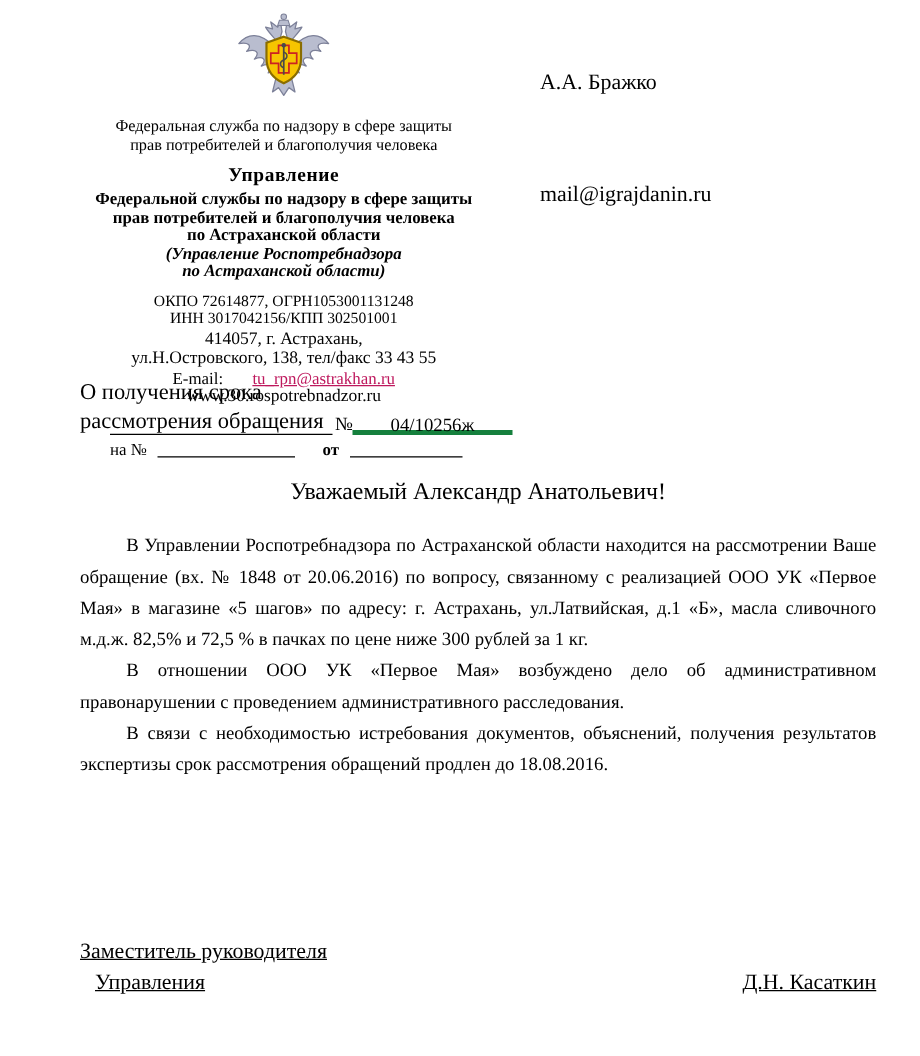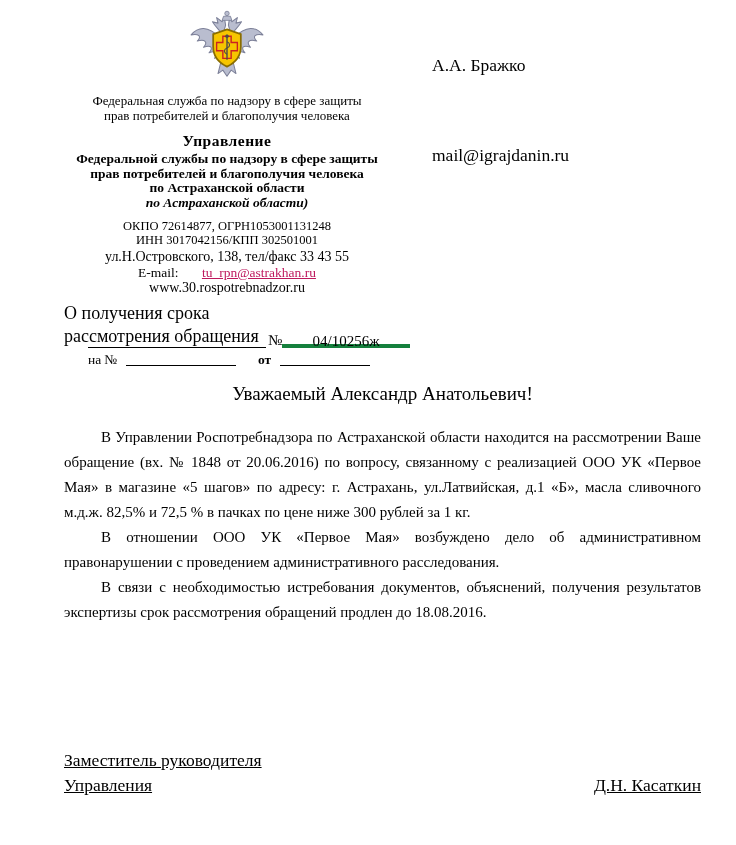--- a/index.html
+++ b/index.html
@@ -47,21 +47,21 @@
   .ref-row2 .fld2   { position:absolute; left:280px; width:90px;  height:14px; border-bottom:1px solid #000; }
   
   .body-block { position:absolute; left:64px; top:383px; width:637px; }
   .salutation { text-align:center; font-size:19px; margin-bottom:20px; }
   .body-block p {
     font-size:15px; line-height:25px;
     text-align:justify; text-indent:37px;
   }
   
   .signature { position:absolute; left:64px; top:748px; width:637px; font-size:17.5px; line-height:25px;text-decoration:underline; }
-  .sig-row2 { display:flex; justify-content:space-between; }
+  .sig-row2 { display:flex; justify-content:space-between;margin-left:12px; }
 </style>
 </head>
 <body>
 
 <div class="page">
 
   <div class="letterhead">
     <div class="emblem-wrap">
       <svg width="84" height="76" viewBox="0 0 120 110" aria-hidden="true">
         <g fill="#b9bdcf" stroke="#7d8199" stroke-width="1.5" stroke-linejoin="round">
@@ -95,27 +95,29 @@
       <div>Федеральная служба по надзору в сфере защиты</div>
       <div>прав потребителей и благополучия человека</div>
     </div>
     <div class="lh-title">Управление</div>
     <div class="lh-org">
       <div>Федеральной службы по надзору в сфере защиты</div>
       <div>прав потребителей и благополучия человека</div>
       <div>по Астраханской области</div>
     </div>
     <div class="lh-alt">
+      <div>(Управление Роспотребнадзора</div>
       <div>по Астраханской области)</div>
     </div>
     <div class="lh-req">
       <div>ОКПО 72614877, ОГРН1053001131248</div>
       <div>ИНН 3017042156/КПП 302501001</div>
     </div>
     <div class="lh-addr">
+      <div>414057, г. Астрахань,</div>
       <div>ул.Н.Островского, 138, тел/факс 33 43 55</div>
     </div>
     <div class="lh-email"><span>E-mail: </span><a href="#">tu_rpn@astrakhan.ru</a></div>
     <div class="lh-www">www.30.rospotrebnadzor.ru</div>
   </div>
 
   <div class="recipient-name">А.А. Бражко</div>
   <div class="recipient-email">mail@igrajdanin.ru</div>
 
   <div class="subject">

